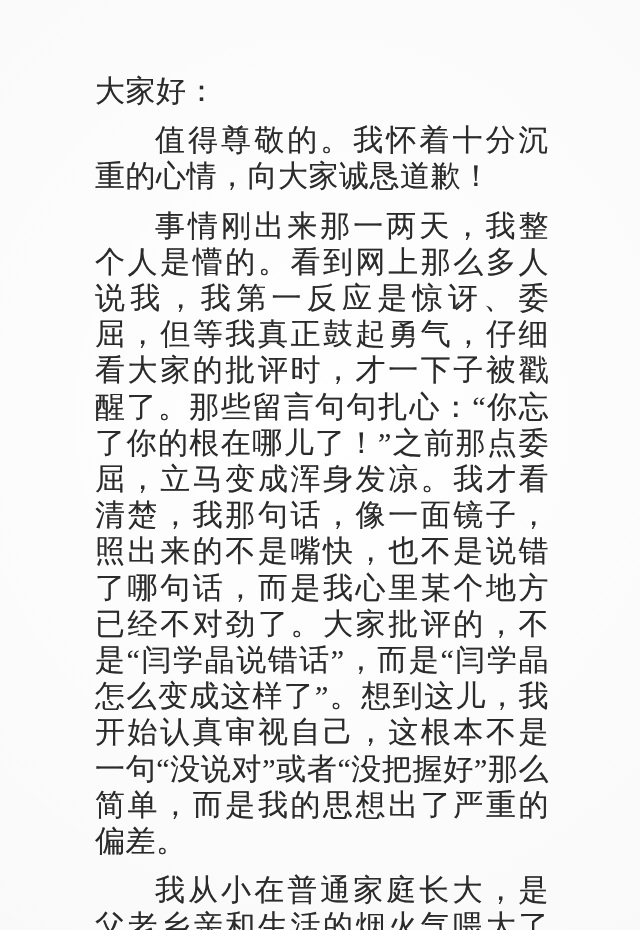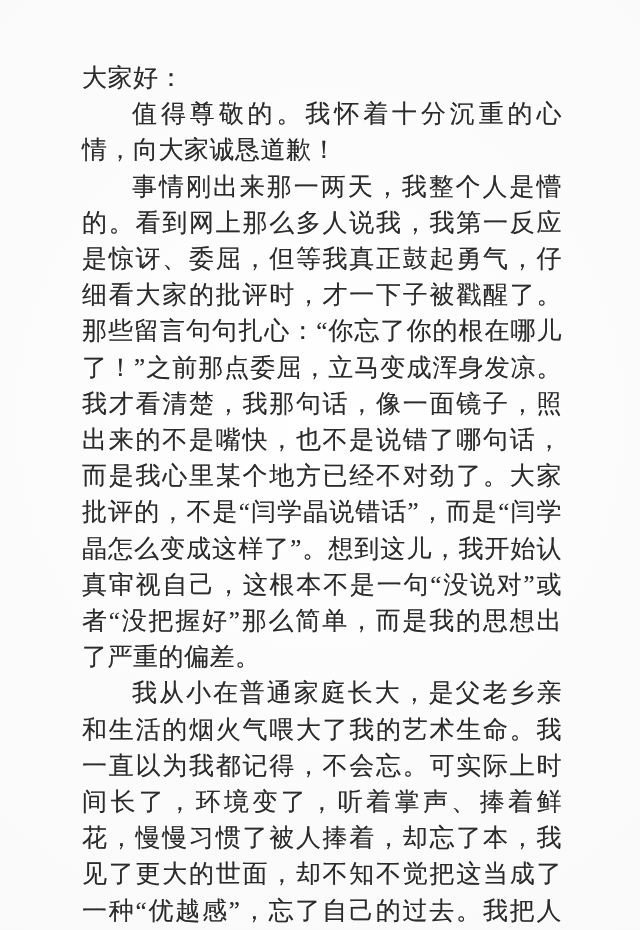--- a/index.html
+++ b/index.html
@@ -23,22 +23,22 @@
   .title {
     margin: 0 0 17px 0;
     font-size: 29px;
     line-height: 40px;
     font-weight: bold;
     text-align: center;
     letter-spacing: 2px;
     color: #232323;
   }
   .body-text p {
-    margin: 0;
-    font-size: 25px;
+    margin: 13px;
+    font-size: 30px;
     line-height: 36.2px;
     text-align: justify;
     text-justify: inter-character;
     letter-spacing: 0.5px;
     color: #2b2b2b;
     
     text-shadow: 0 0 0.6px rgba(60,60,60,0.45);
   }
   .salutation {
     text-indent: 0;

